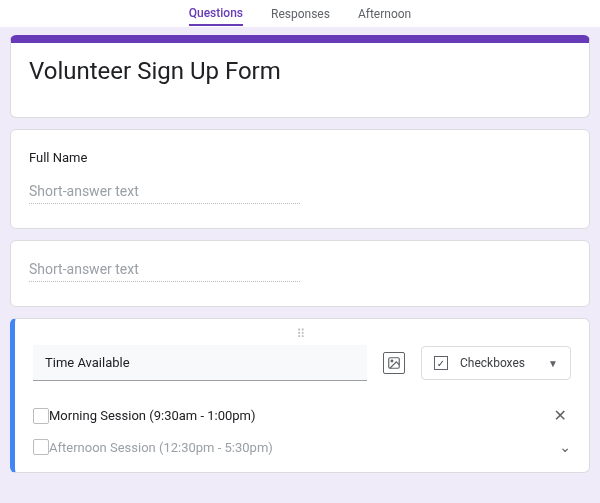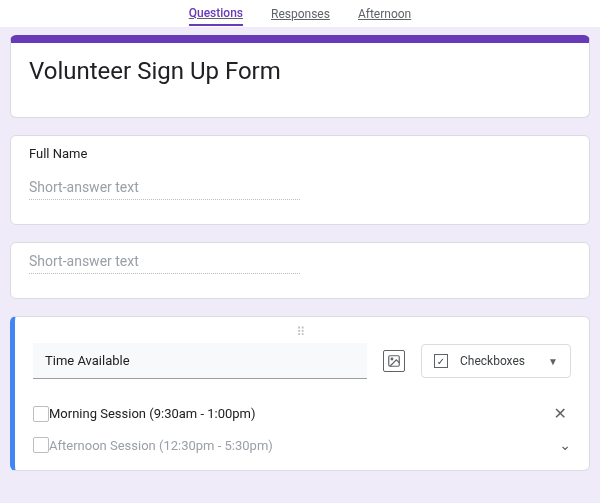--- a/index.html
+++ b/index.html
@@ -1,25 +1,25 @@
 <!DOCTYPE html>
 <html><head>
 <meta charset="utf-8">
 <style>
   * { box-sizing: border-box; margin: 0; padding: 0; font-family: Roboto, Arial, sans-serif; }
   body { background: #f0ebf8; width: 600px; height: 503px; overflow: hidden; }
-  .topbar { background: #fff; height: 27px; display: flex; justify-content: center; align-items: center; gap: 28px; font-size: 12px; color: #5f6368; text-decoration: underline; }
+  .topbar { background: #fff; height: 27px; display: flex; justify-content: center; align-items: center; gap: 28px; font-size: 12px; color: #5f6368; }
   .tab { padding: 4px 0; cursor: pointer; }
   .tab.active { color: #673ab7; border-bottom: 2px solid #673ab7; font-weight: 500; }
   .canvas { padding: 8px 10px 0 10px; }
-  .card { background: #fff; border-radius: 6px; border: 1px solid #dadce0; margin-bottom: 17px; position: relative; }
+  .card { background: #fff; border-radius: 6px; border: 1px solid #dadce0; margin-bottom: 11px; position: relative; }
   .title-card { border-top: 8px solid #673ab7; padding: 14px 18px 18px 18px; }
   .form-title { font-size: 24px; font-weight: 400; color: #202124; margin-bottom: 14px; }
   .form-desc { font-size: 12px; color: #70757a; }
-  .q-card { padding: 10px 18px 24px 18px; }
+  .q-card { padding: 20px 18px 24px 18px; }
   .q-label { font-size: 13px; color: #202124; margin-bottom: 18px; }
   .short-ans { font-size: 14px; color: #9aa0a6; border-bottom: 1px dotted #bdbdbd; width: 50%; padding-bottom: 4px; }
   .active-card { border-left: 5px solid #4285f4; padding: 8px 18px 10px 18px; }
   .drag { text-align: center; color: #bdbdbd; font-size: 12px; letter-spacing: 2px; height: 14px; }
   .active-row { display: flex; align-items: center; gap: 16px; margin-top: 4px; }
   .q-input { flex: 1; border: none; border-bottom: 1px solid #9e9e9e; background: #f8f9fa; padding: 10px 12px; font-size: 13px; color: #202124; outline: none; }
   .img-btn { width: 22px; height: 22px; border: 1.5px solid #5f6368; border-radius: 2px; display:flex; align-items:center; justify-content:center; }
   .img-btn svg { width: 14px; height: 14px; }
   .type-sel { border: 1px solid #dadce0; border-radius: 4px; padding: 9px 12px; display: flex; align-items: center; gap: 12px; font-size: 12px; color: #3c4043; min-width: 150px; justify-content: space-between; }
   .type-left { display:flex; align-items:center; gap:12px; }

